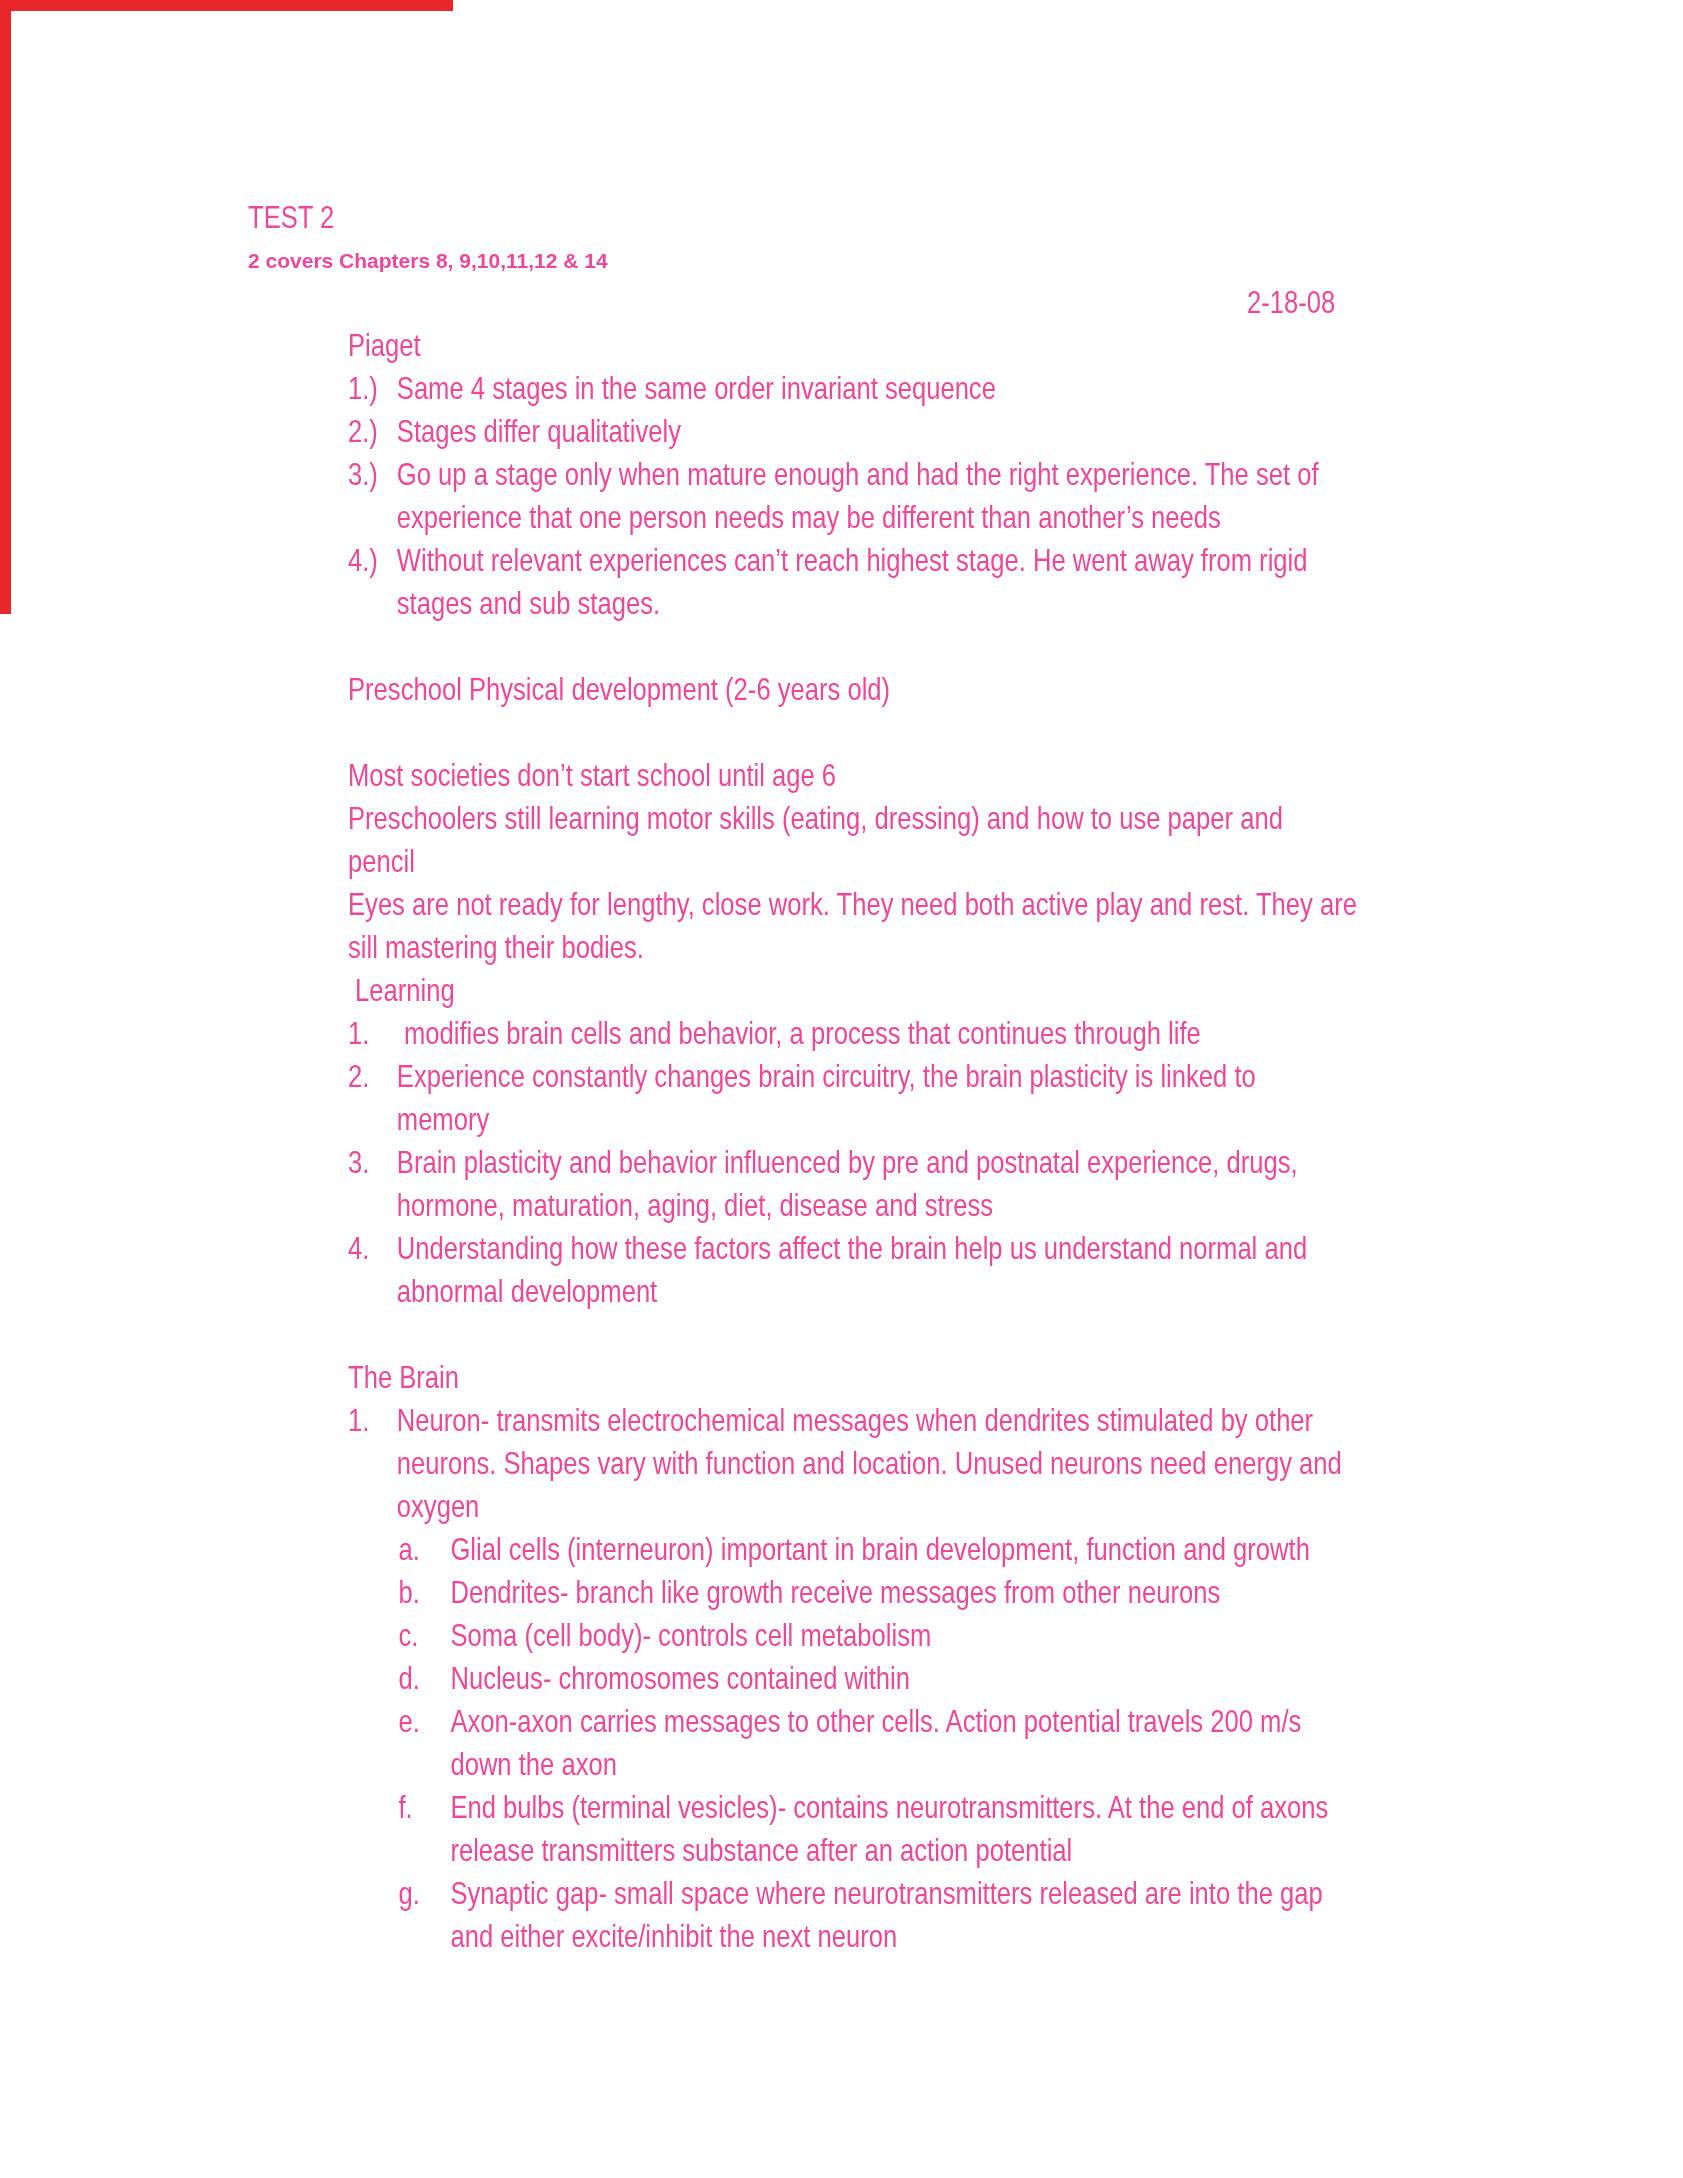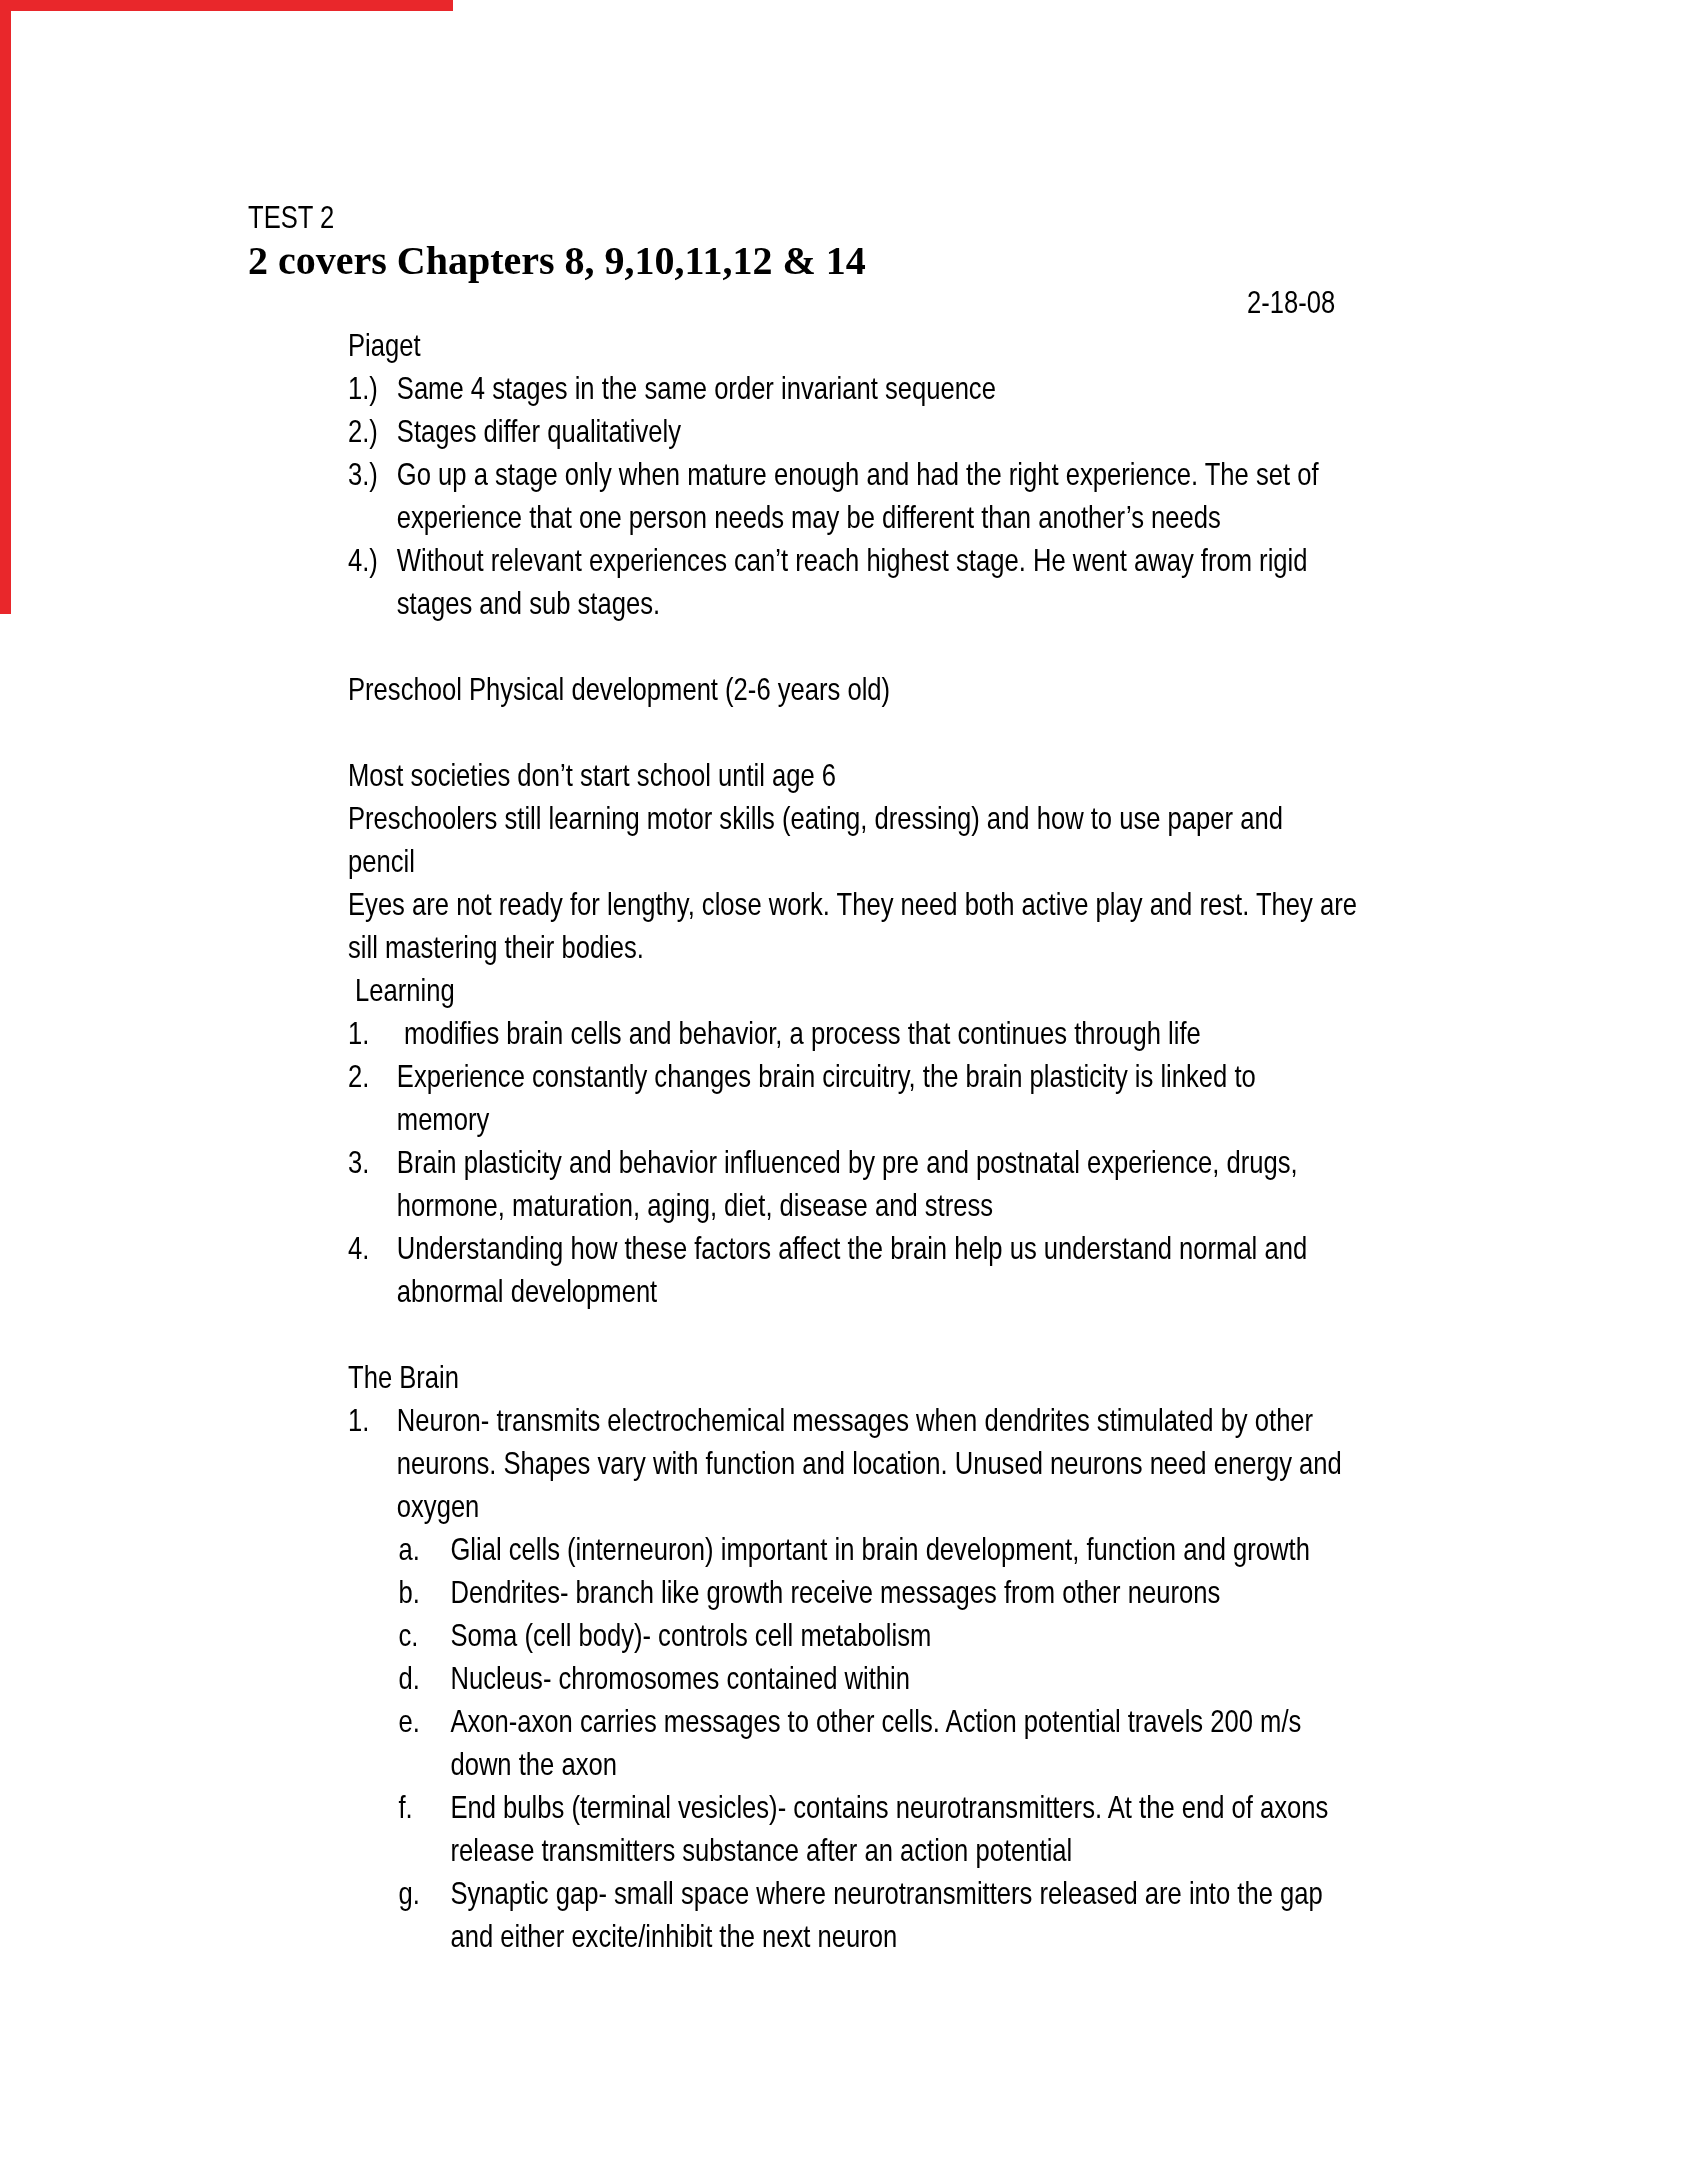--- a/index.html
+++ b/index.html
@@ -21,22 +21,22 @@
   .doc-title {
     position: absolute; left: 248px; top: 196px;
     height: 43px; line-height: 43px; font-size: 32px; white-space: pre;
   }
   .squeeze { display: inline-block; transform: scaleX(0.8); transform-origin: 0 50%; }
 
   
   .coverage {
     position: absolute; left: 248px; top: 239px;
     height: 43px; line-height: 43px;
-    font-family: Liberation Serif, serif;
-    font-weight: 700; font-size: 40px; white-space: pre;
+    font-family: Liberation Sans, sans-serif;
+    font-weight: 700; font-size: 21px; white-space: pre;
   }
 
   
   .date-line {
     position: absolute; left: 990px; top: 281px; width: 345px;
     height: 43px; line-height: 43px; font-size: 32px; text-align: right; text-decoration: underline;
   }
   .date-line .squeeze { transform-origin: 100% 50%; }
 
   
@@ -53,21 +53,21 @@
   .i-n1  .text { margin-left: 186px; }
   .i-n1c .text { margin-left: 186px; }
   .i-n2  .marker { left: 188px; }
   .i-n2  .text { margin-left: 253px; }
   .i-n2c .text { margin-left: 253px; }
   .i-blank .text { margin-left: 125px; }
 </style>
 </head>
 <body>
 
-<div class="page" style="background: rgb(255, 255, 255); color: #000000;">
+<div class="page" style="background: rgb(255, 255, 255); color: #ec4899;">
   <div class="scan-mark top" style="background: rgb(233, 39, 43);"></div>
   <div class="scan-mark left" style="background: rgb(233, 39, 43);"></div>
 
   <div class="doc-title"><span class="squeeze">TEST 2</span></div>
 
   <div class="coverage">2 covers Chapters 8, 9,10,11,12 &amp; 14</div>
 
   <div class="date-line"><span class="squeeze">2-18-08</span></div>
 
   <div class="flow">

